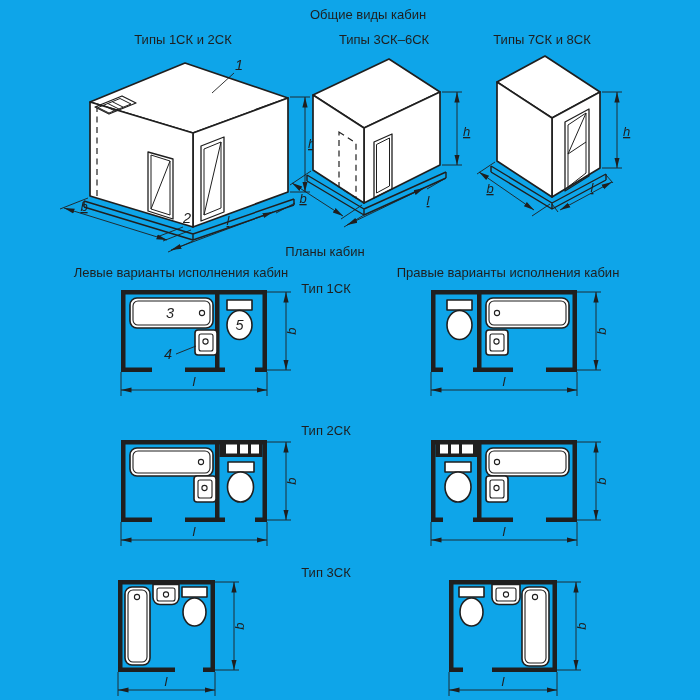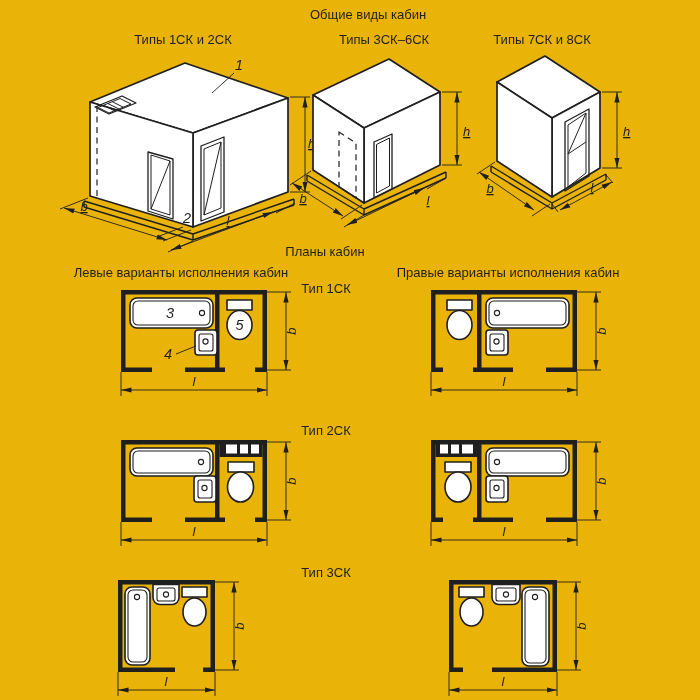--- a/index.html
+++ b/index.html
@@ -1,16 +1,16 @@
 <!DOCTYPE html>
 <html><head>
 <meta charset="utf-8">
 <style>
   html,body{margin:0;padding:0;background:#ffffff;}
-  .canvas{position:relative;width:700px;height:700px;background:#eab308;overflow:hidden;}
+  .canvas{position:relative;width:700px;height:700px;background:#0ea5e9;overflow:hidden;}
   svg{position:absolute;left:0;top:0;}
   
   .face{stroke:#1f1f1f;fill:#ffffff;stroke-width:1.7;stroke-linejoin:round;}
   .wall{fill:#1f1f1f;stroke:none;}
   .cell{fill:#ffffff;stroke:none;}
   .ed  {stroke:#1f1f1f;fill:none;stroke-width:1.4;stroke-linejoin:round;}
   .do1 {stroke:#1f1f1f;fill:none;stroke-width:1.3;stroke-linejoin:round;}
   .do2 {stroke:#1f1f1f;fill:none;stroke-width:1.0;stroke-linejoin:round;}
   .fx  {stroke:#1f1f1f;fill:#ffffff;stroke-width:1.6;stroke-linejoin:round;}
   .fxi {stroke:#1f1f1f;fill:none;stroke-width:1.1;}

